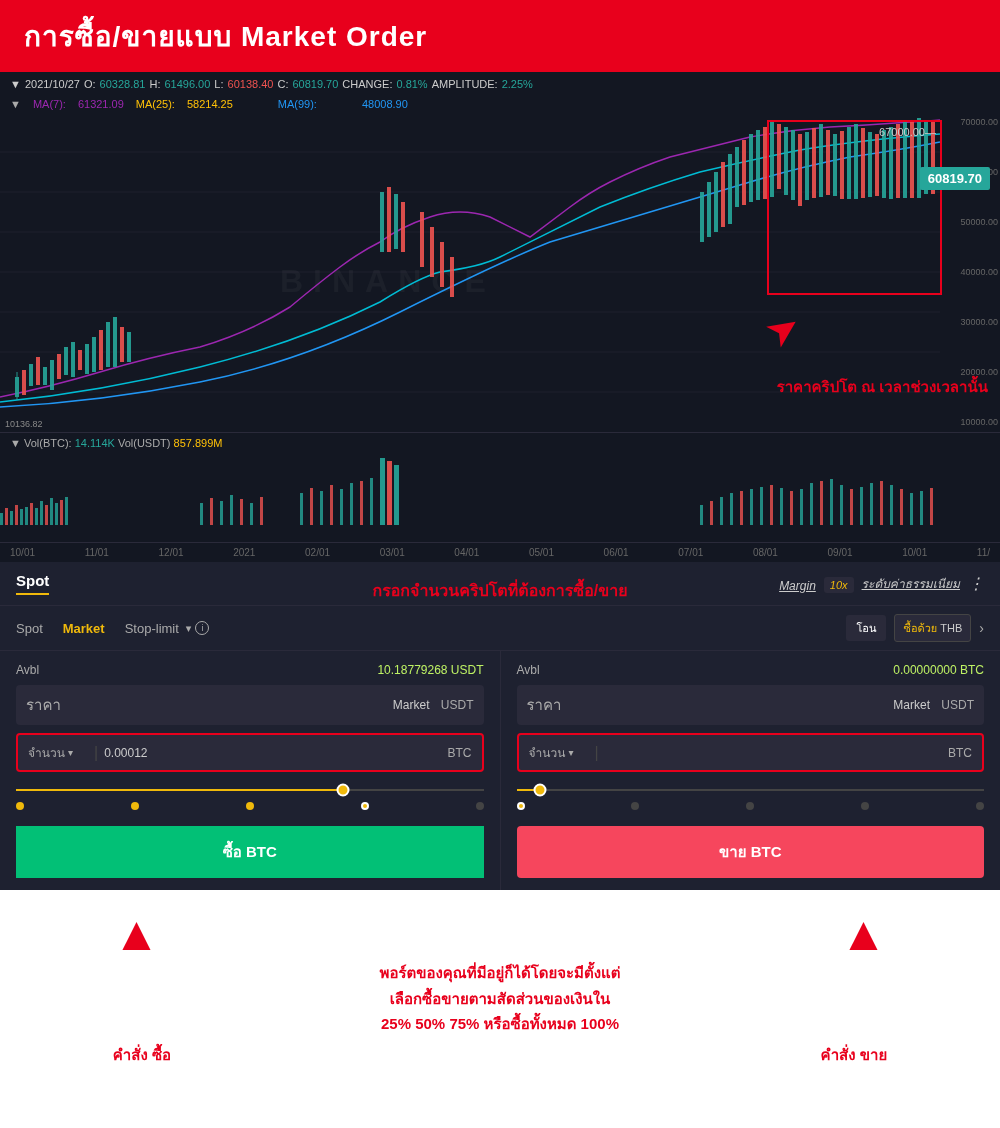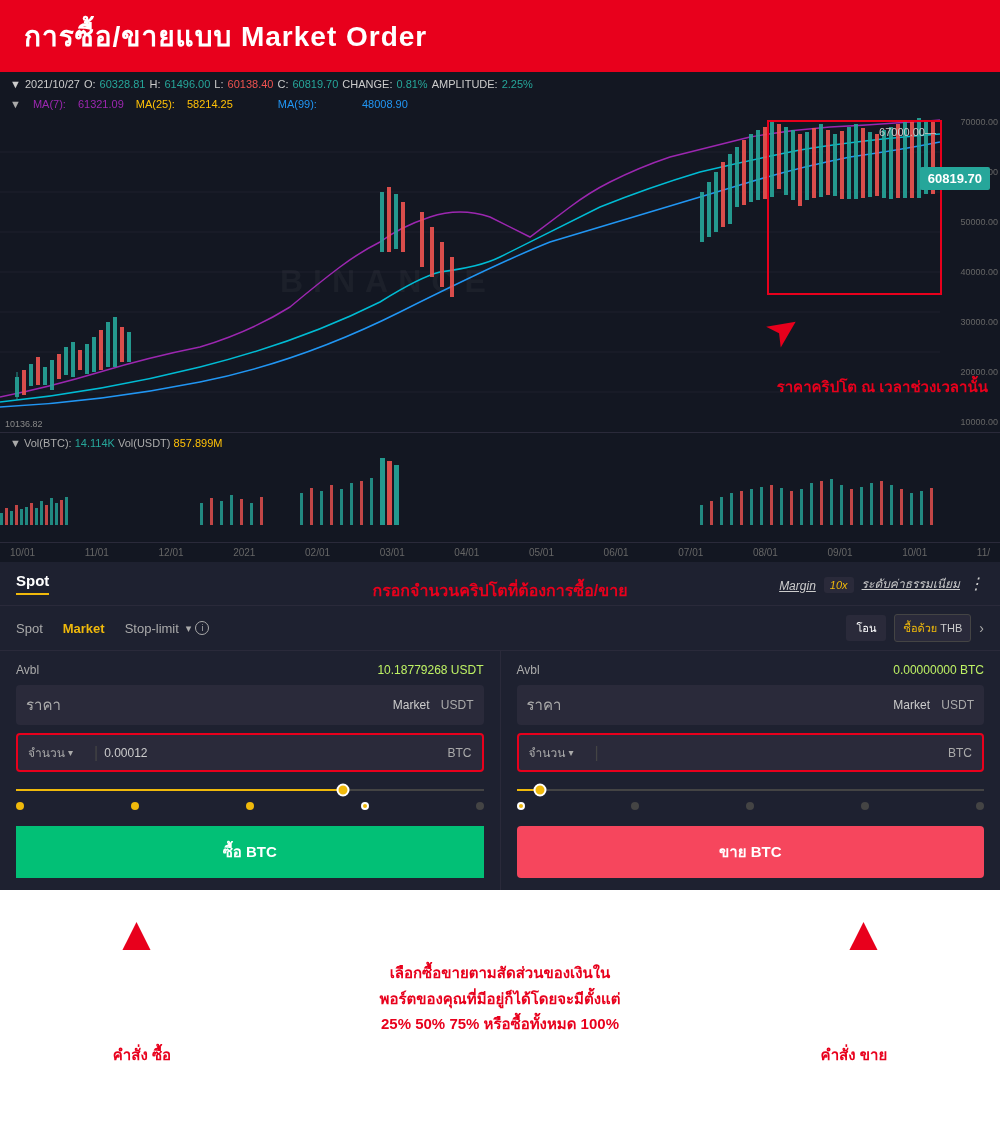--- a/index.html
+++ b/index.html
@@ -794,22 +794,22 @@
     <div style="display:flex;flex-direction:column;align-items:center;padding-top:0;">
       
     </div>
     <div style="display:flex;flex-direction:column;align-items:center;">
       <div class="red-arrow-up">▲</div>
     </div>
   </div>
 
   <div style="text-align:center;position:absolute;top:70px;left:50%;transform:translateX(-50%);width:400px;">
     <div style="color:#e8001c;font-size:15px;font-weight:bold;line-height:1.7;">
+      <div>พอร์ตของคุณที่มีอยู่ก็ได้โดยจะมีตั้งแต่</div>
       <div>เลือกซื้อขายตามสัดส่วนของเงินใน</div>
-      <div>พอร์ตของคุณที่มีอยู่ก็ได้โดยจะมีตั้งแต่</div>
       <div>25% 50% 75% หรือซื้อทั้งหมด 100%</div>
     </div>
   </div>
 
   <div style="display:flex;justify-content:space-between;width:80%;margin-top:85px;">
     <div class="bottom-label">คำสั่ง  ซื้อ</div>
     <div class="bottom-label">คำสั่ง  ขาย</div>
   </div>
 </div>
 

